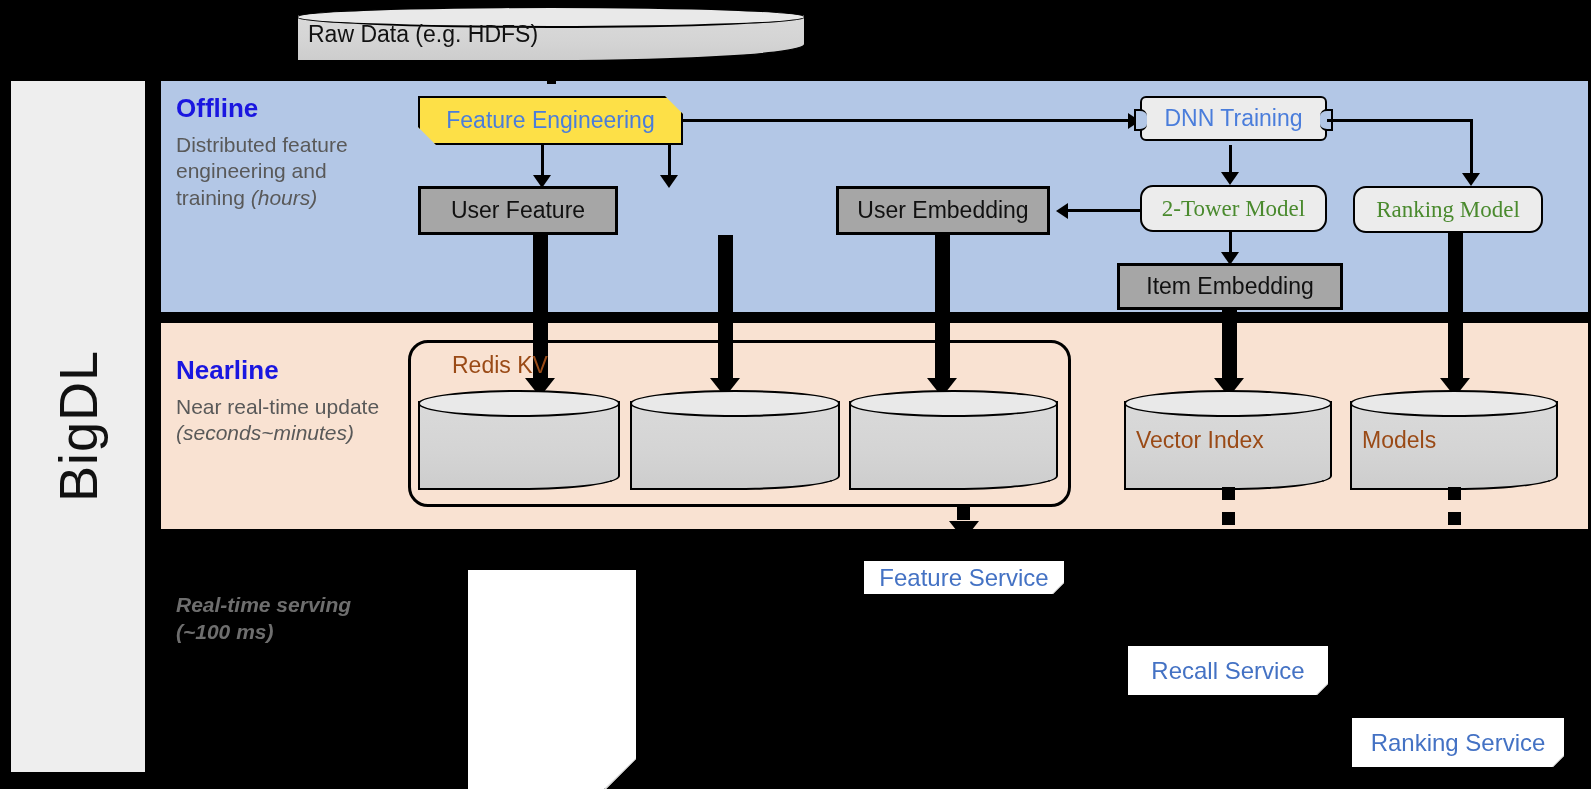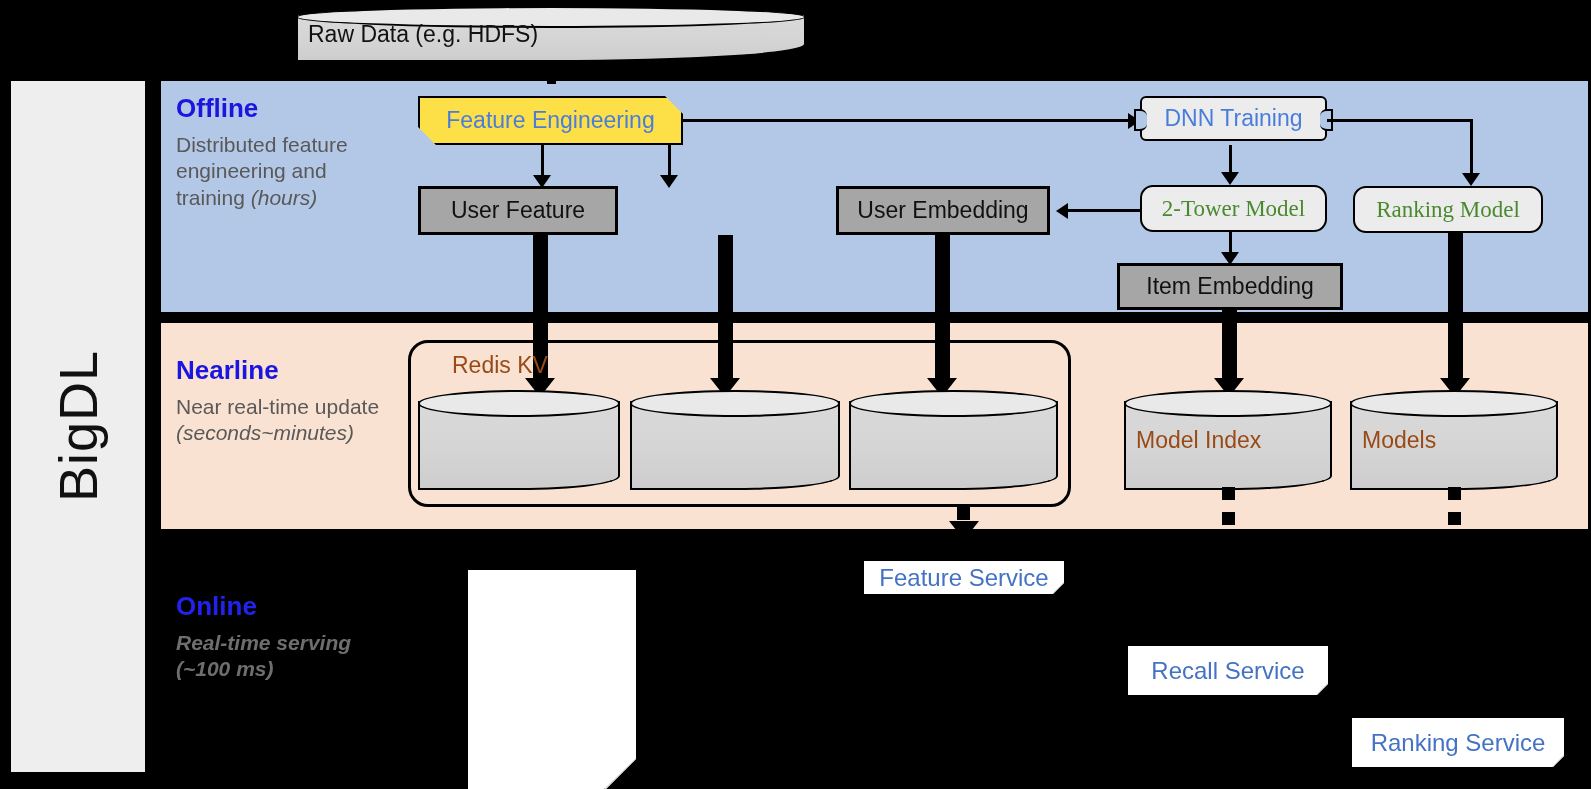--- a/index.html
+++ b/index.html
@@ -140,21 +140,20 @@
 
   <div class="abs band-label lbl-offline">
     <div class="ttl">Offline</div>
     <div class="sub"><span>Distributed feature engineering and training </span><i>(hours)</i></div>
   </div>
   <div class="abs band-label lbl-nearline">
     <div class="ttl">Nearline</div>
     <div class="sub"><span>Near real-time update </span><i>(seconds~minutes)</i></div>
   </div>
   <div class="abs band-label lbl-online">
-    <div class="ttl">Online</div>
     <div class="sub"><span>Real-time serving </span><i>(~100 ms)</i></div>
   </div>
 
   <div class="abs shape-fe" style="left:418px;top:96px;width:265px;height:49px;display:flex;align-items:center;justify-content:center;">
     <span class="txt-blue" style="font-size:23px;">Feature Engineering</span>
   </div>
 
   <div class="abs hline" style="left:683px;top:119px;width:446px;height:3px;"></div>
   <div class="abs ahead-r" style="left:1128px;top:113px;"></div>
 
@@ -239,21 +238,21 @@
       <div class="top"></div>
     <div class="cap">
         <span></span>
       </div>
   </div>
 
   <div class="abs cyl" style="left:1124px;top:390px;width:208px;height:100px;">
     <div class="body"></div>
       <div class="top"></div>
     <div class="cap">
-        <span>Model Index</span>
+        <span>Vector Index</span>
       </div>
   </div>
   <div class="abs cyl" style="left:1350px;top:390px;width:208px;height:100px;">
     <div class="body"></div>
       <div class="top"></div>
     <div class="cap">
         <span>Models</span>
       </div>
   </div>
 

